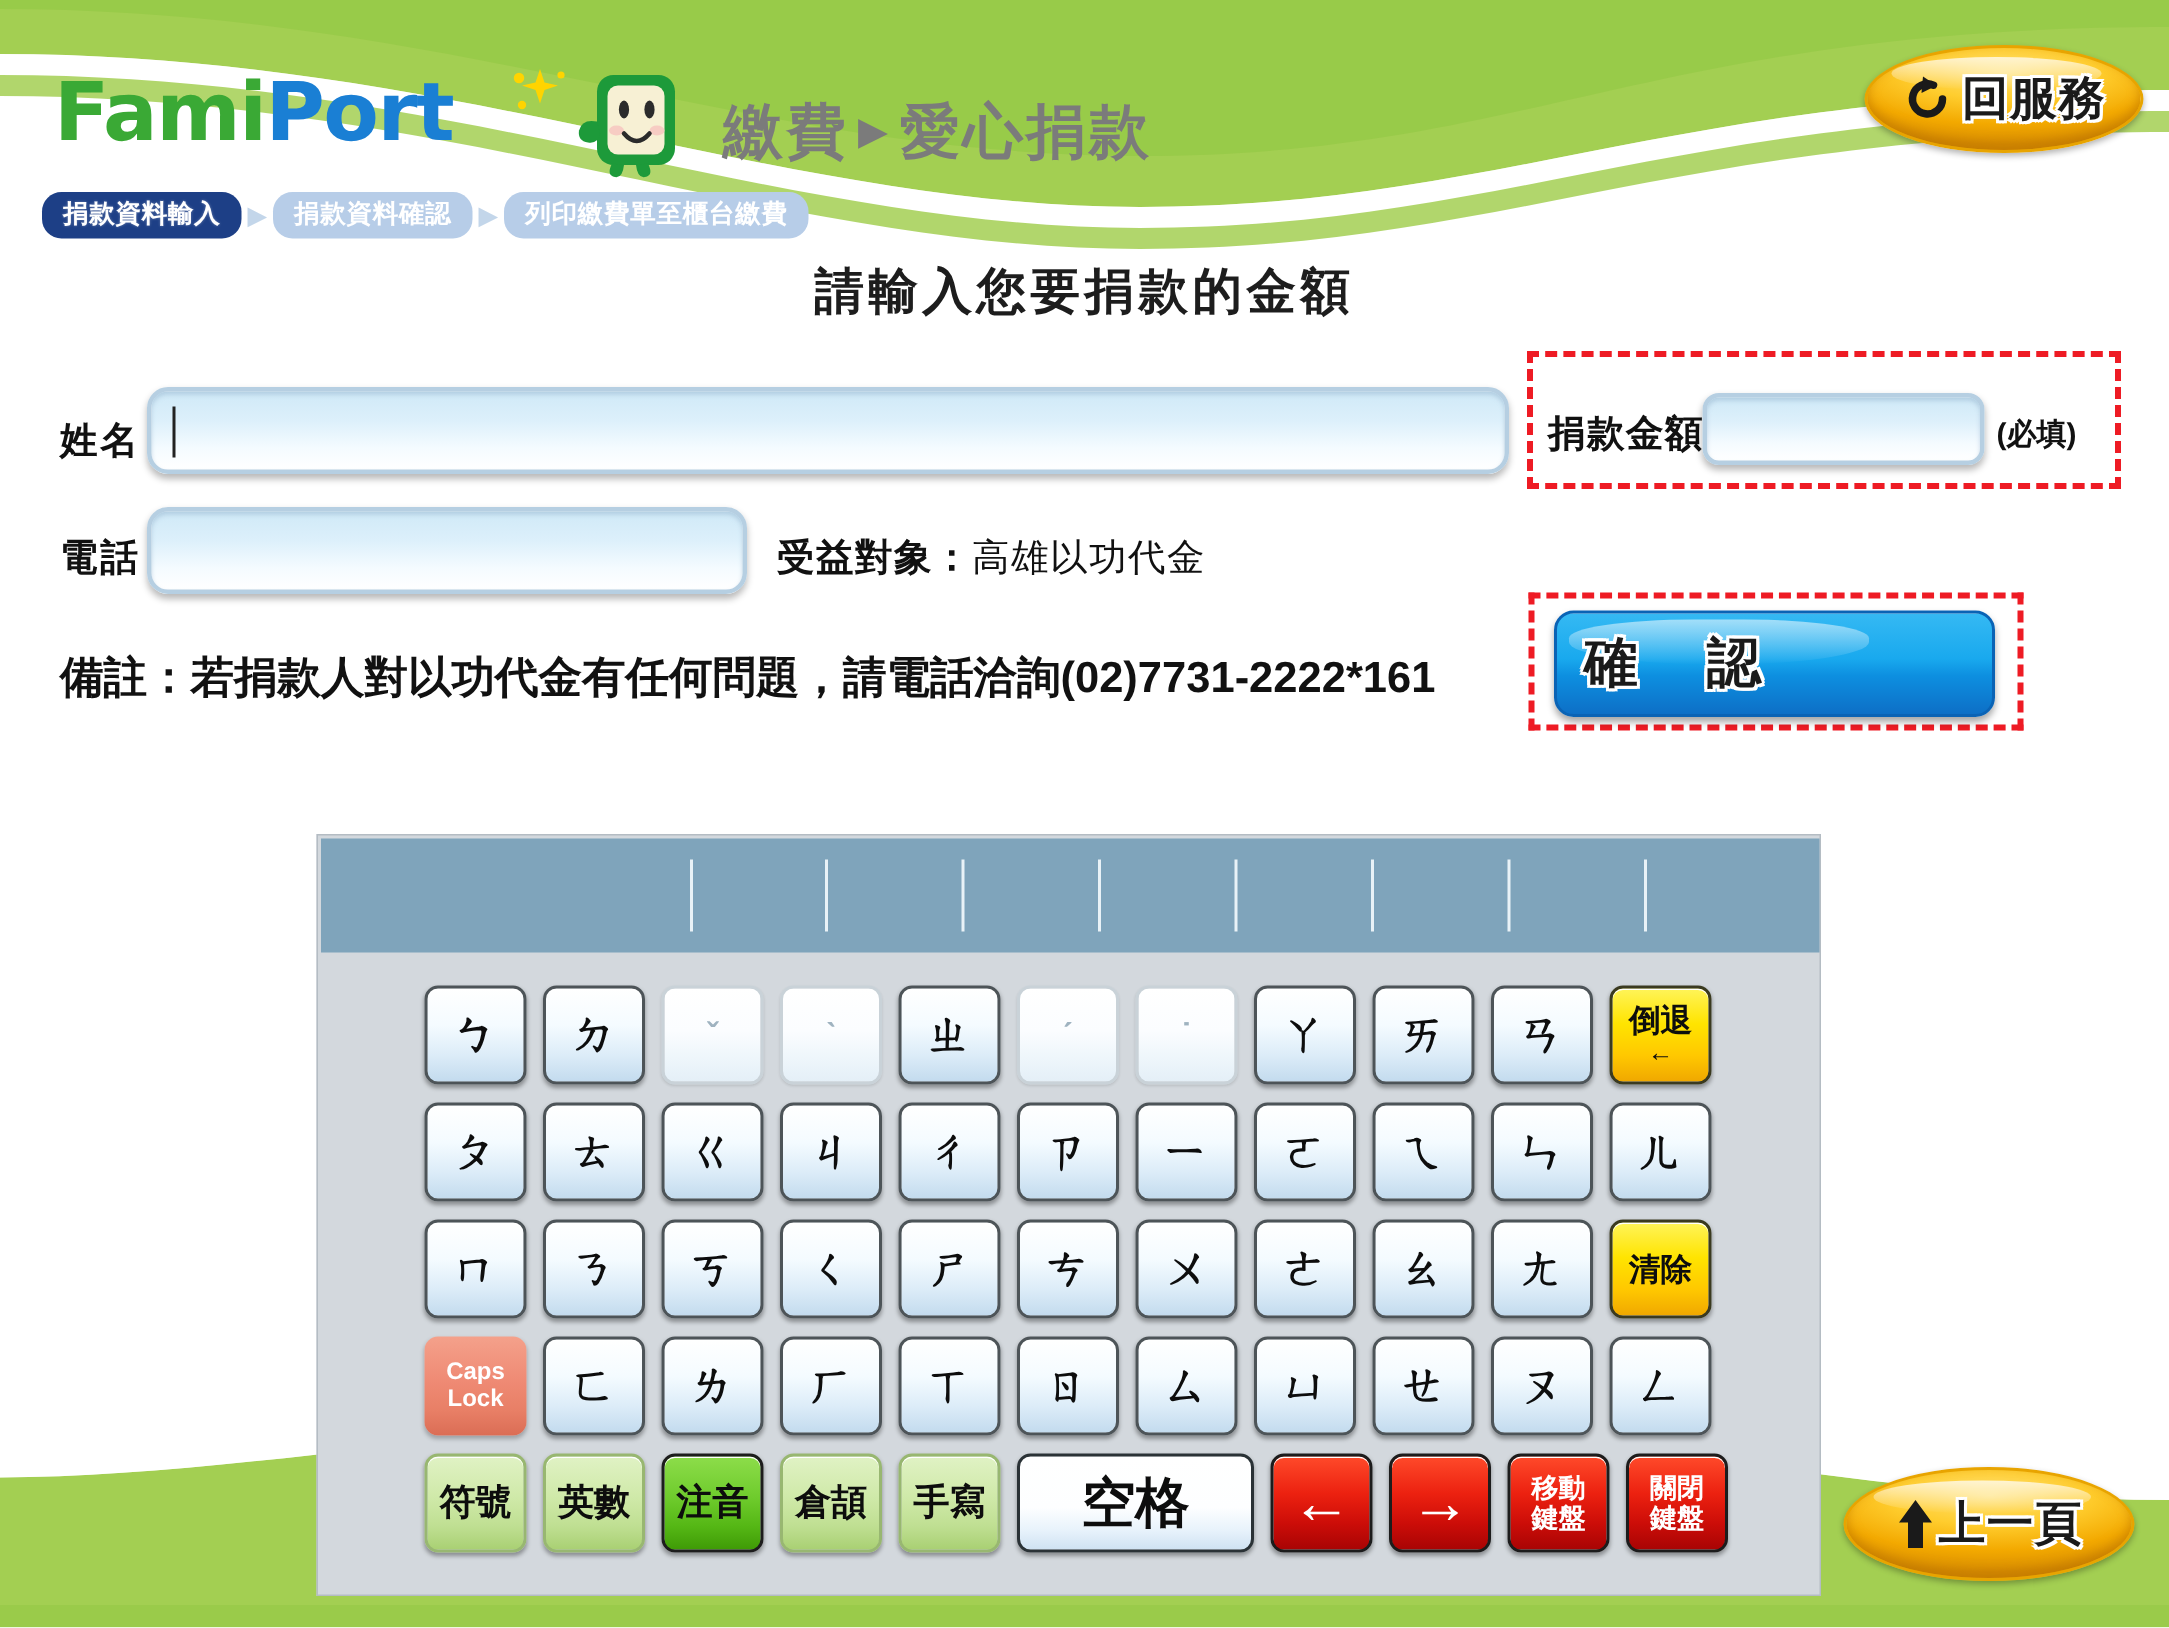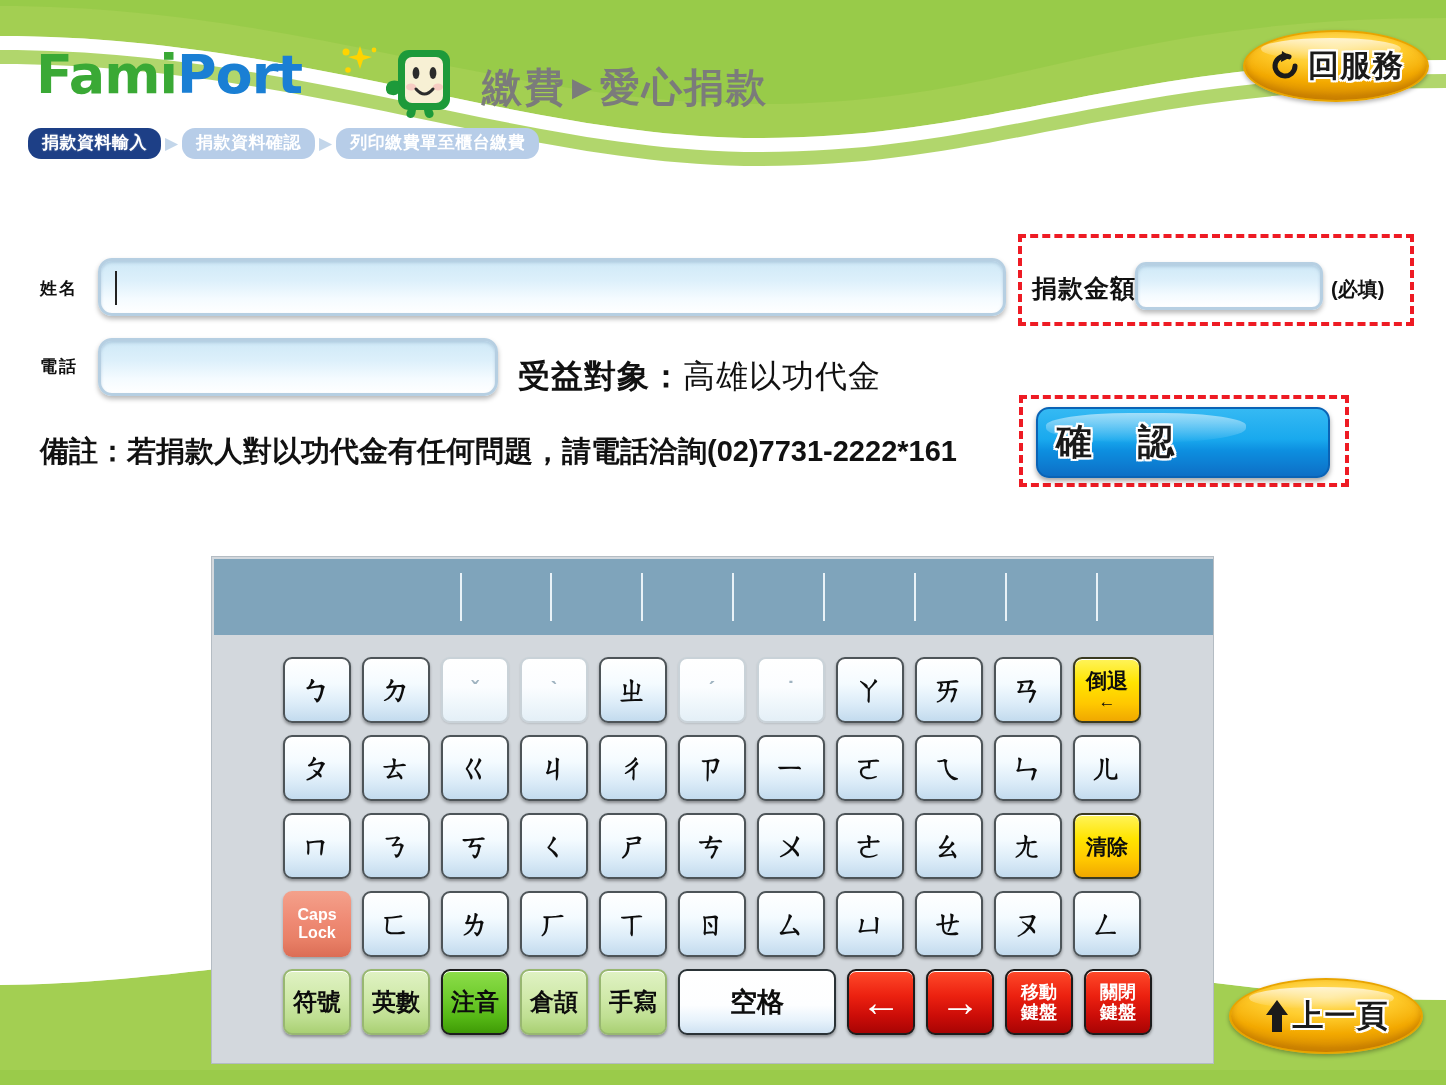--- a/index.html
+++ b/index.html
@@ -146,21 +146,21 @@
     text-align: center;
     font-size: 33px;
     font-weight: bold;
     color: #1d1d1d;
     letter-spacing: 3px;
   }
 
   
   .field-label {
     position: absolute;
-    font-size: 17px;
+    font-size: 25px;
     font-weight: bold;
     color: #111;
     letter-spacing: 2px;
   }
   .txt-input {
     position: absolute;
     border-radius: 14px;
     background: linear-gradient(180deg, #cfe9f7 0%, #ddf0fb 38%, #f4fbff 72%, #ffffff 100%);
     border: 3px solid #b6cfe2;
     box-shadow: 0 3px 5px rgba(0,0,0,.28), inset 0 2px 3px rgba(150,180,205,.5);
@@ -171,21 +171,21 @@
     left: 14px;
     top: 10px;
     width: 2px;
     height: 34px;
     background: #222;
   }
   .beneficiary {
     position: absolute;
     left: 518px;
     top: 355px;
-    font-size: 32px;
+    font-size: 25px;
     font-weight: bold;
     color: #111;
     letter-spacing: 1px;
     white-space: nowrap;
   }
   .beneficiary .value { font-weight: normal; }
   .remark {
     position: absolute;
     left: 40px;
     top: 432px;
@@ -328,21 +328,21 @@
     font-size: 24px;
   }
   .key.green.on {
     background: linear-gradient(180deg, #8ddd4a 0%, #6ecb2c 45%, #55b715 75%, #3f9b06 100%);
     border: 2px solid #1d1d1d;
     color: #0d0d0d;
     align-items: center;
   }
   .key.space {
     width: 158px;
-    font-size: 27px;
+    font-size: 36px;
     border: 2px solid #2a3236;
     background: linear-gradient(180deg, #ffffff 0%, #fdfeff 55%, #e7f2fb 80%, #cfe2f2 100%);
   }
   .key.red {
     background: linear-gradient(180deg, #ff4a2a 0%, #ec2110 40%, #cc0d08 72%, #a80404 100%);
     border: 2px solid #1c1c1c;
     color: #ffffff;
     font-size: 18px;
   }
   .key.red .sub { margin-top: 2px; }
@@ -436,20 +436,21 @@
   </div>
 
   <div class="crumbs">
     <span class="crumb active">捐款資料輸入</span>
     <span class="crumb-sep">▶</span>
     <span class="crumb inactive">捐款資料確認</span>
     <span class="crumb-sep">▶</span>
     <span class="crumb inactive">列印繳費單至櫃台繳費</span>
   </div>
 
+  <div class="main-heading">請輸入您要捐款的金額</div>
 
   <div class="field-label" style="left:40px; top:277px;">姓名</div>
   <div class="txt-input" style="left:98px; top:258px; width:908px; height:58px;">
     <div class="caret"></div>
   </div>
 
   <div class="field-label" style="left:40px; top:355px;">電話</div>
   <div class="txt-input" style="left:98px; top:338px; width:400px; height:58px;"></div>
 
   <div class="beneficiary">

